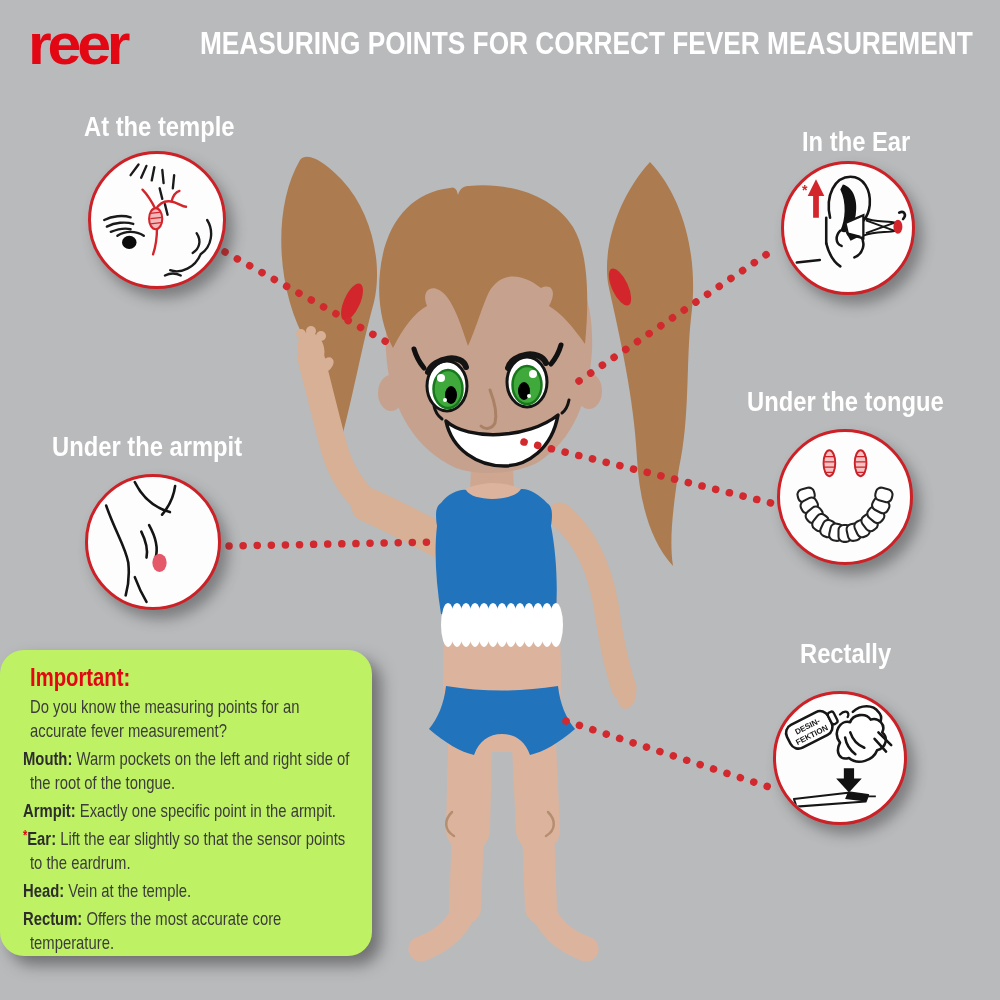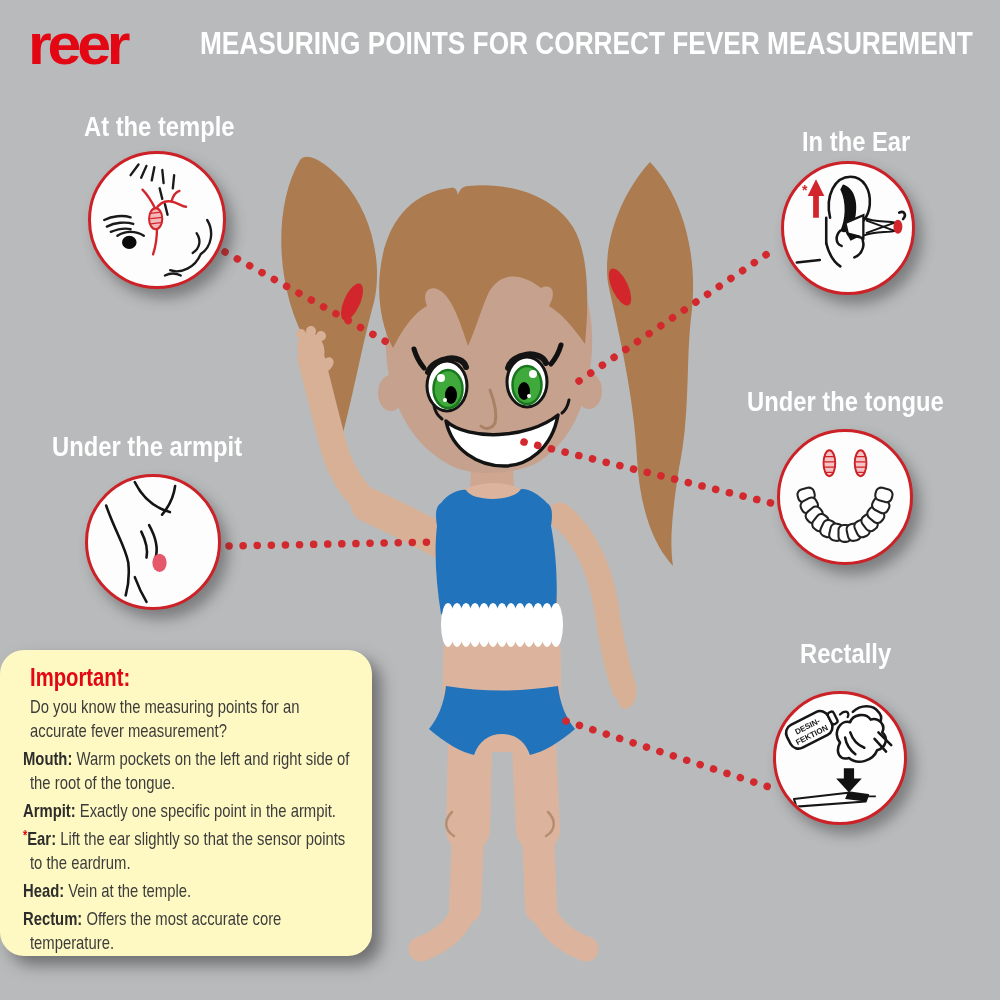--- a/index.html
+++ b/index.html
@@ -29,21 +29,21 @@
         border-radius:50%;box-shadow:7px 9px 14px rgba(50,50,50,0.45);box-sizing:border-box;}
   .callout-circle svg{width:100%;height:100%;display:block;border-radius:50%;}
   #circle-temple{left:88px;top:151px;width:138px;height:138px;}
   #circle-ear{left:781px;top:161px;width:134px;height:134px;}
   #circle-tongue{left:777px;top:429px;width:136px;height:136px;}
   #circle-armpit{left:85px;top:474px;width:136px;height:136px;}
   #circle-rectal{left:773px;top:691px;width:134px;height:134px;}
 
   
   #important-box{position:absolute;left:0;top:650px;width:372px;height:306px;z-index:7;
-        background:#fef9c3;border-radius:24px;box-shadow:9px 9px 15px rgba(40,40,40,0.5);
+        background:#bef264;border-radius:24px;box-shadow:9px 9px 15px rgba(40,40,40,0.5);
         box-sizing:border-box;padding:12px 14px 0 30px;}
   .imp-body{width:412px;transform:scaleX(0.78);transform-origin:left top;}
   .imp-heading{margin:0 0 3px 0;font-size:26px;line-height:30px;font-weight:bold;color:#e30613;}
   .imp-body p{margin:0;font-size:19px;line-height:24px;color:#3c3c3b;}
   .imp-body b{color:#2d2d2c;}
   .prefix{color:#e30613;font-weight:bold;font-size:14px;vertical-align:5px;margin-left:-9px;}
 </style>
 </head>
 <body>
 

